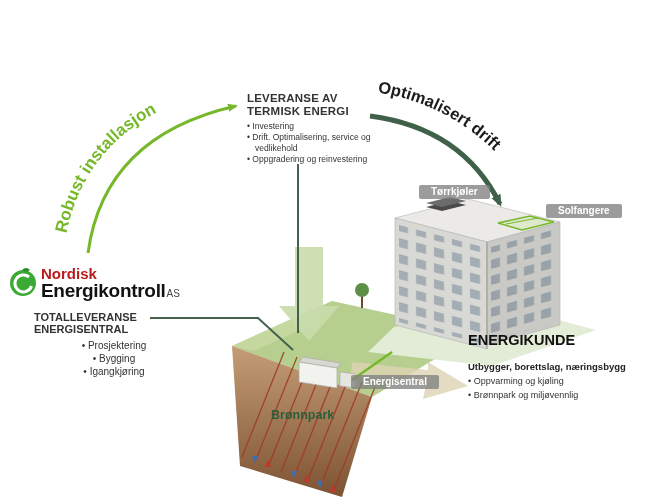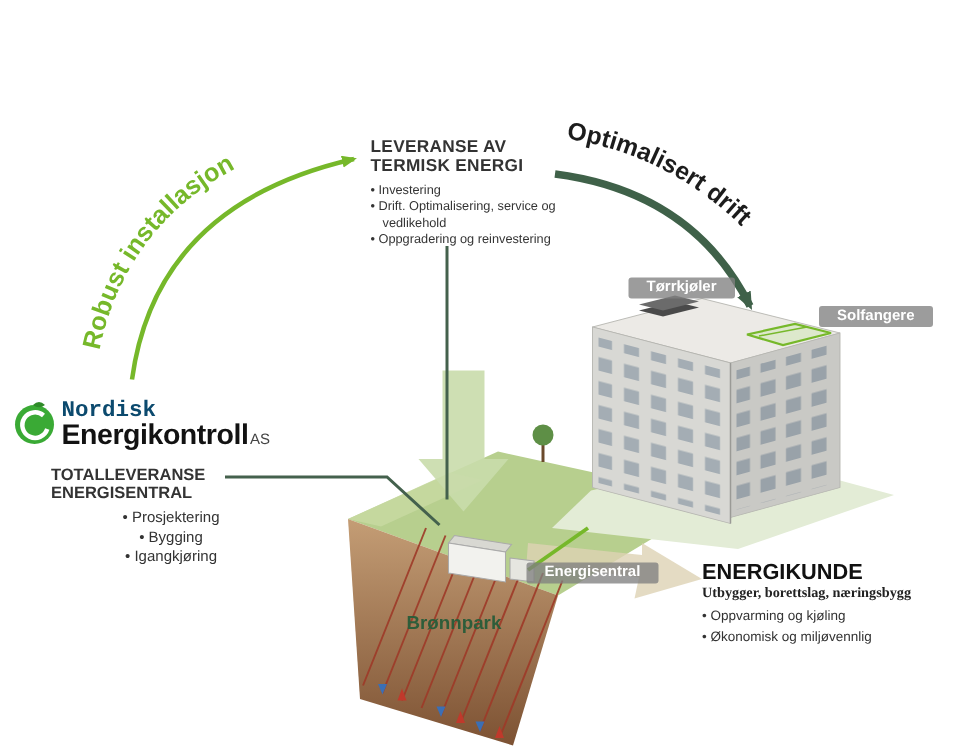--- a/index.html
+++ b/index.html
@@ -14,27 +14,27 @@
   .leveranse ul{font-size:8.5px;width:140px;}
   .totall{left:34px;top:311px;width:160px;}
   .totall .block-title{font-size:11px;}
   .totall ul{font-size:10px;line-height:1.65;margin-top:5px;text-align:center;}
   ul.bullets{list-style:none;margin:3px 0 0 0;padding:0;color:#333;line-height:1.3;}
   ul.bullets li{padding-left:8px;text-indent:-8px;}
   ul.bullets li::before{content:"• ";}
   
   .logo{left:8px;top:266px;display:flex;align-items:flex-start;}
   .logo-text{margin-left:3px;line-height:1;}
-  .logo-top{color:#0c4a6e;font-weight:bold;font-size:15px;font-family:Liberation Mono, monospace;}
+  .logo-top{color:#b91c1c;font-weight:bold;font-size:15px;}
   .logo-main{color:#121212;font-weight:bold;font-size:19px;letter-spacing:-.3px;margin-top:32px;}
   .logo-as{font-size:10px;font-weight:normal;color:#444;margin-left:1px;}
   
-  .kunde{left:468px;top:374px;width:180px;}
+  .kunde{left:468px;top:332px;width:180px;}
   .kunde-title{font-size:14.5px;font-weight:bold;color:#111;}
-  .kunde-sub{font-size:9.5px;font-weight:bold;color:#222;margin-top:1px;font-family:Liberation Serif, serif;}
+  .kunde-sub{font-size:9.5px;font-weight:bold;color:#222;margin-top:13px;}
   .kunde-section{font-size:12px;font-weight:bold;color:#111;margin-top:9px;}
   .kunde ul{font-size:9px;line-height:1.5;margin-top:3px;}
   
   .badge{position:absolute;background:rgba(128,128,128,.78);color:#fff;font-size:10px;
          font-weight:bold;padding:1px 12px 2px;border-radius:2px;white-space:nowrap;}
   .bronnpark{position:absolute;left:271px;top:408px;color:#2d5d3a;font-weight:bold;
              font-size:12.5px;white-space:nowrap;}
 </style>
 </head>
 <body>
@@ -172,17 +172,17 @@
   <div class="badge" style="left:419px;top:185px;">Tørrkjøler</div>
   <div class="badge" style="left:546px;top:204px;">Solfangere</div>
   <div class="badge" style="left:351px;top:375px;">Energisentral</div>
   <div class="bronnpark">Brønnpark</div>
 
   <div class="abs kunde">
     <div class="kunde-title">ENERGIKUNDE</div>
     <div class="kunde-sub">Utbygger, borettslag, næringsbygg</div>
     <ul class="bullets">
       <li>Oppvarming og kjøling</li>
-      <li>Økonomisk og miljøvennlig</li>
+      <li>Brønnpark og miljøvennlig</li>
     </ul>
   </div>
 
 </div>
 
 </body></html>

